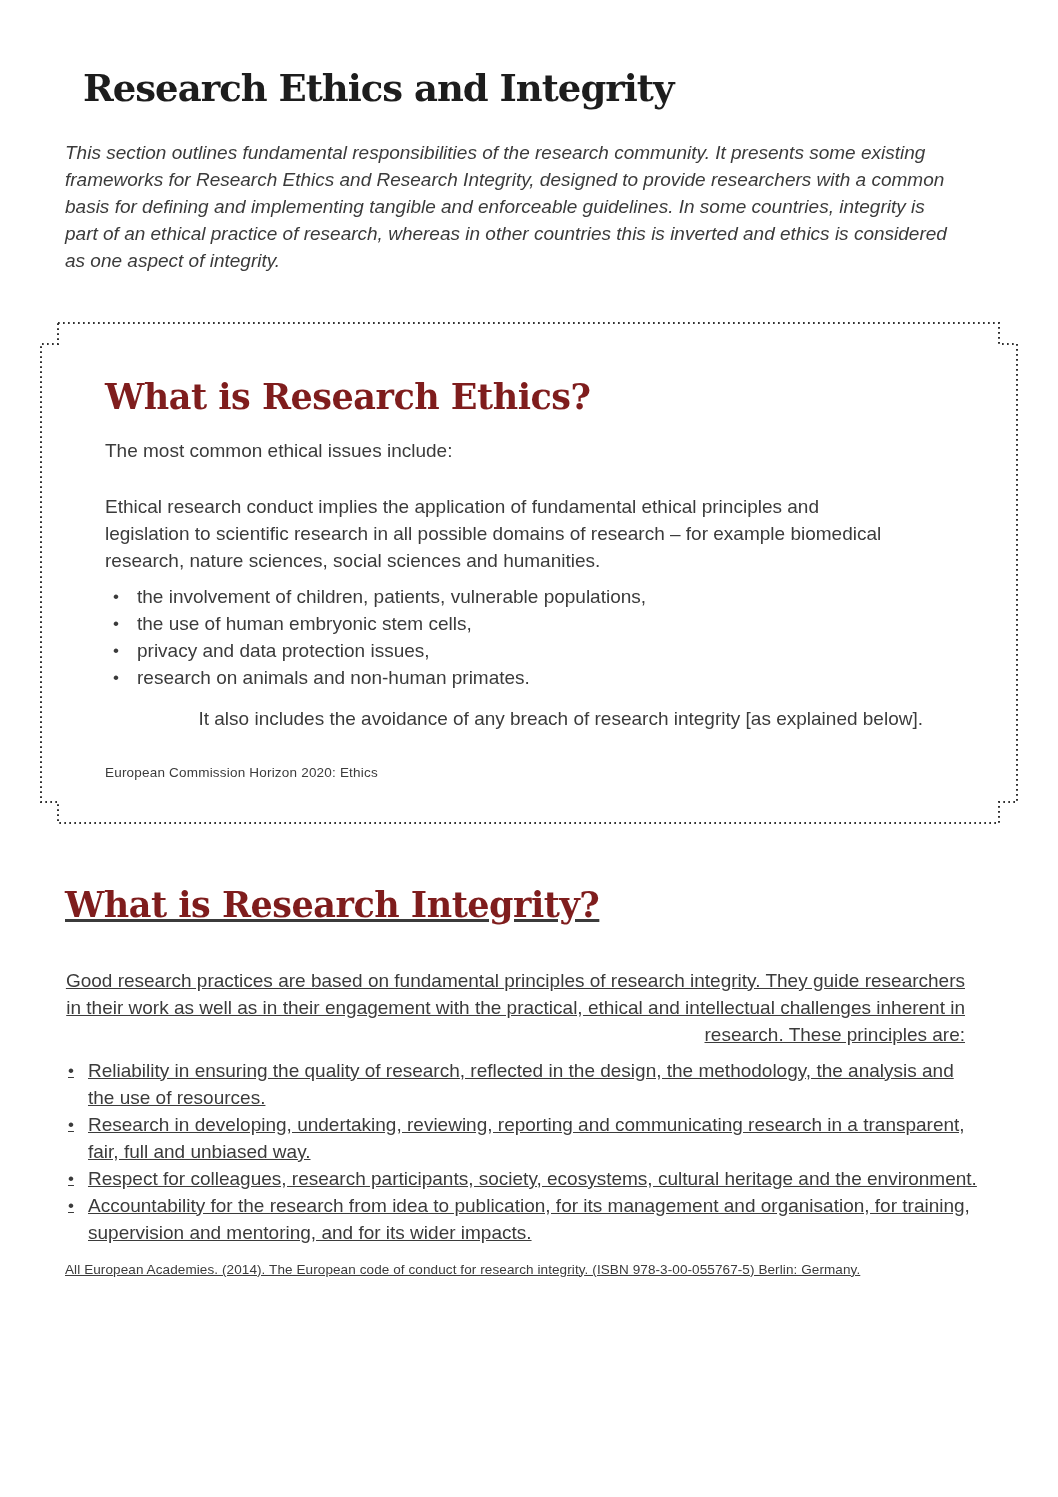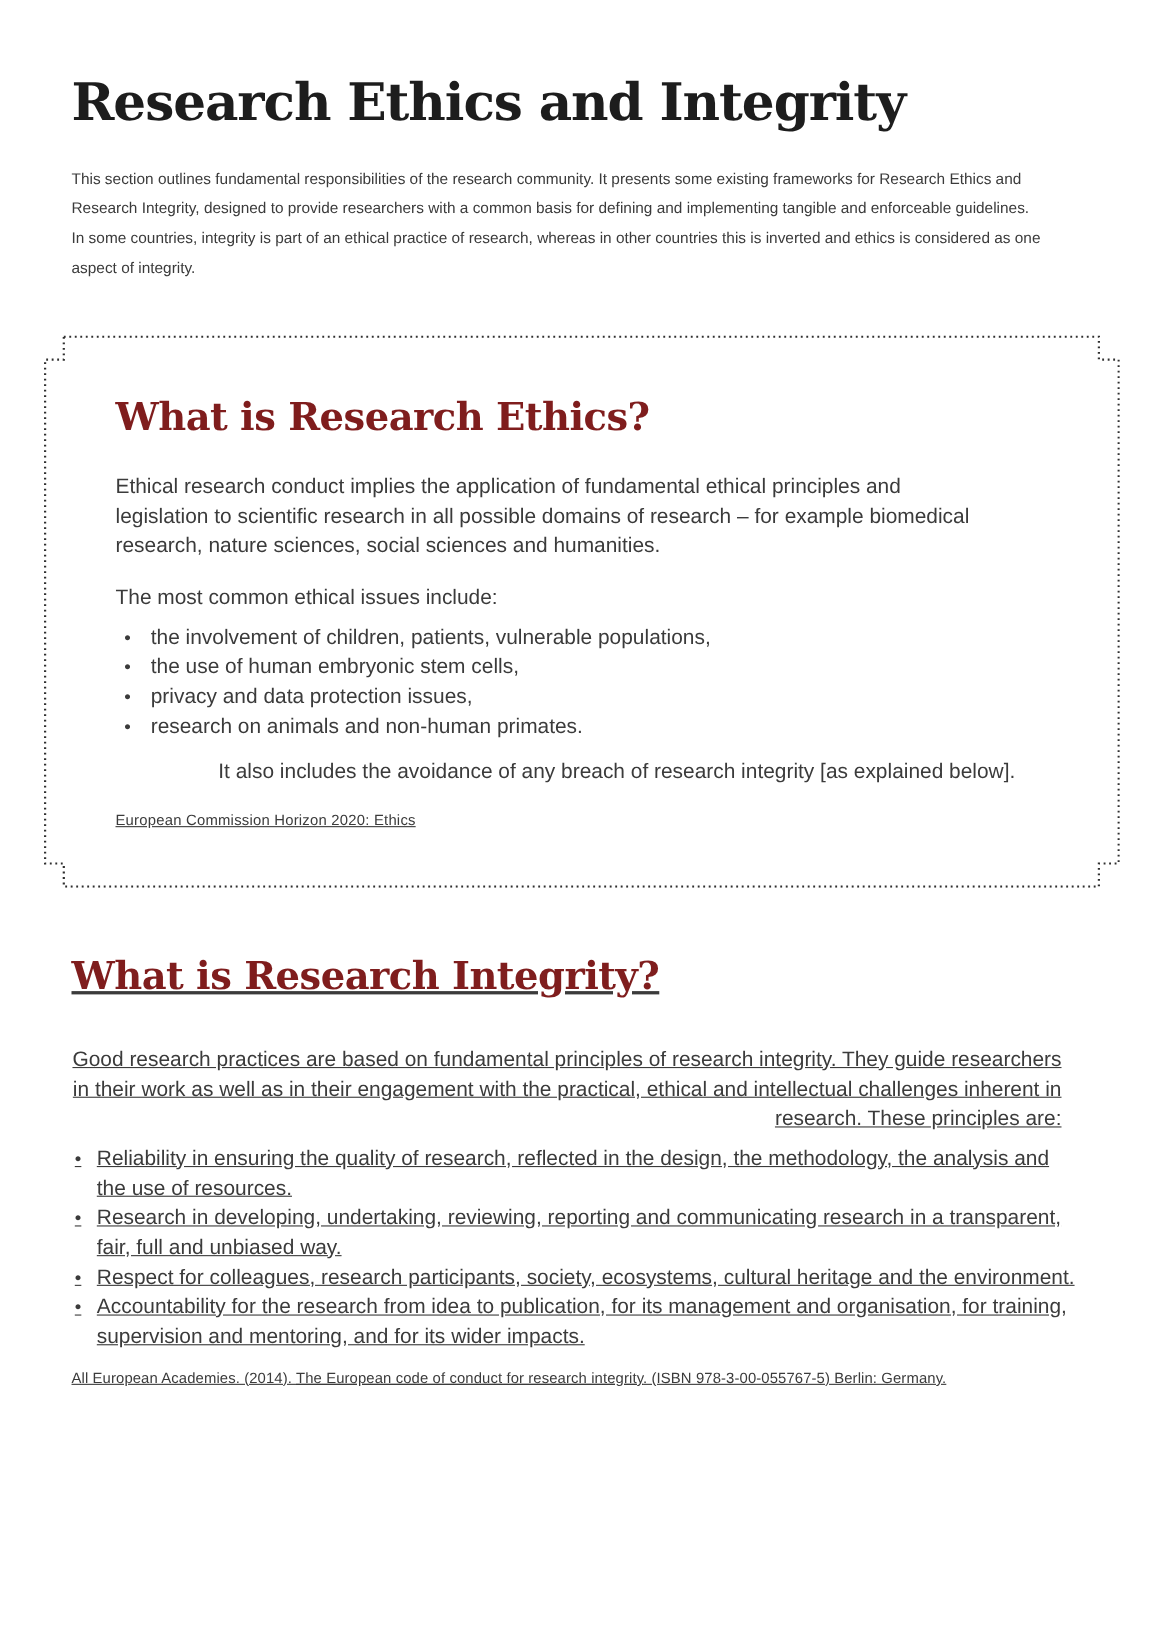--- a/index.html
+++ b/index.html
@@ -10,31 +10,32 @@
     font-family:"Liberation Sans", sans-serif;
     color:#3b3b3b;
     position:relative;
     overflow:hidden;
   }
   .page { padding-top:70px; }
 
   .page-title {
     font-family:"DejaVu Serif", serif;
     font-weight:700;
-    font-size:47px;
+    font-size:37px;
     line-height:1.0;
     letter-spacing:-1px;
     color:#1d1d1d;
-    margin-left:65px;
+    margin-left:83px;
   }
 
   .intro {
     margin:32px 65px 0 65px;
     max-width:885px;
-    font-size:14px;
+    font-size:19px;
+    font-style:italic;
     line-height:27px;
     color:#3b3b3b;
   }
 
   
   .ethics-box {
     position:relative;
     width:978px;
     height:502px;
     margin:48px 0 0 40px;
@@ -79,25 +80,24 @@
     flex:0 0 auto;
     width:24px;
     margin-left:8px;
     font-size:17px;
     color:#3b3b3b;
   }
   .bullet-text { flex:1 1 auto; }
 
   .source-link {
     display:inline-block;
-    margin-top:23px;
+    margin-top:33px;
     font-size:13.5px;
     letter-spacing:0.2px;
     color:#3b3b3b;
-    text-decoration:underline;
     cursor:pointer;
   }
 
   .integrity { margin:62px 65px 0 65px;text-decoration:underline; }
   .integrity .para-main { margin-top:42px; max-width:900px;text-align:right; }
   .integrity ul.bullets { margin-top:9px; max-width:915px; }
   .integrity .bullet-dot { width:20px; margin-left:3px; }
 
   .citation {
     margin-top:15px;
@@ -123,23 +123,23 @@
   <p class="intro">This section outlines fundamental responsibilities of the research community. It presents some existing frameworks for Research Ethics and Research Integrity, designed to provide researchers with a common basis for defining and implementing tangible and enforceable guidelines. In some countries, integrity is part of an ethical practice of research, whereas in other countries this is inverted and ethics is considered as one aspect of integrity.</p>
 
   <section class="ethics-box">
     <svg class="box-border" viewBox="0 0 978 502" preserveAspectRatio="none" aria-hidden="true">
       <polygon points="18,1 959,1 959,22 977,22 977,480 959,480 959,501 18,501 18,480 1,480 1,22 18,22" fill="none" stroke="#2f2f2f" stroke-width="2" stroke-dasharray="1.7 3.3"></polygon>
     </svg>
 
     <div class="box-content">
       <h2 class="section-heading">What is Research Ethics?</h2>
 
+      <p class="body-par list-intro">The most common ethical issues include:</p>
+
       <p class="body-par para-main">Ethical research conduct implies the application of fundamental ethical principles and legislation to scientific research in all possible domains of research – for example biomedical research, nature sciences, social sciences and humanities.</p>
-
-      <p class="body-par list-intro">The most common ethical issues include:</p>
 
       <ul class="bullets">
         <li>
           <span class="bullet-dot">•</span>
           <span class="bullet-text">the involvement of children, patients, vulnerable populations,</span>
         </li>
         <li>
           <span class="bullet-dot">•</span>
           <span class="bullet-text">the use of human embryonic stem cells,</span>
         </li>

